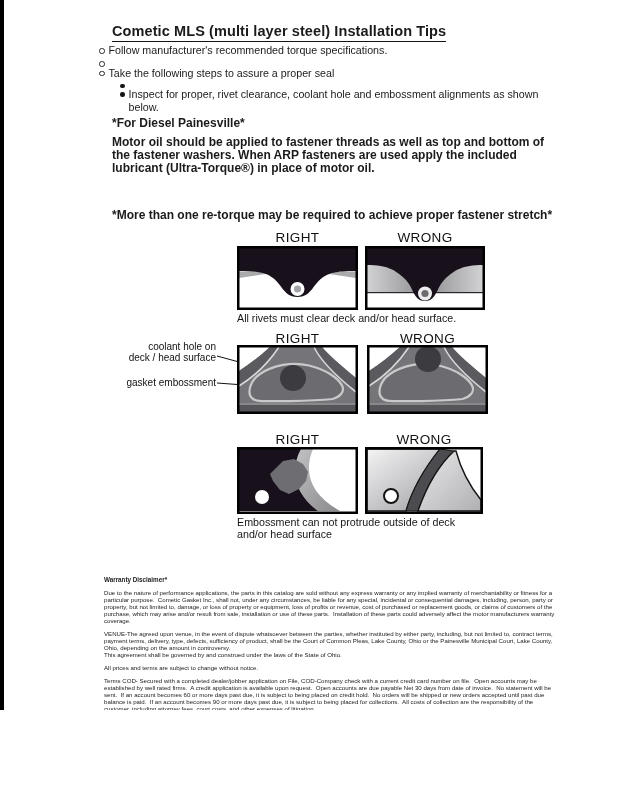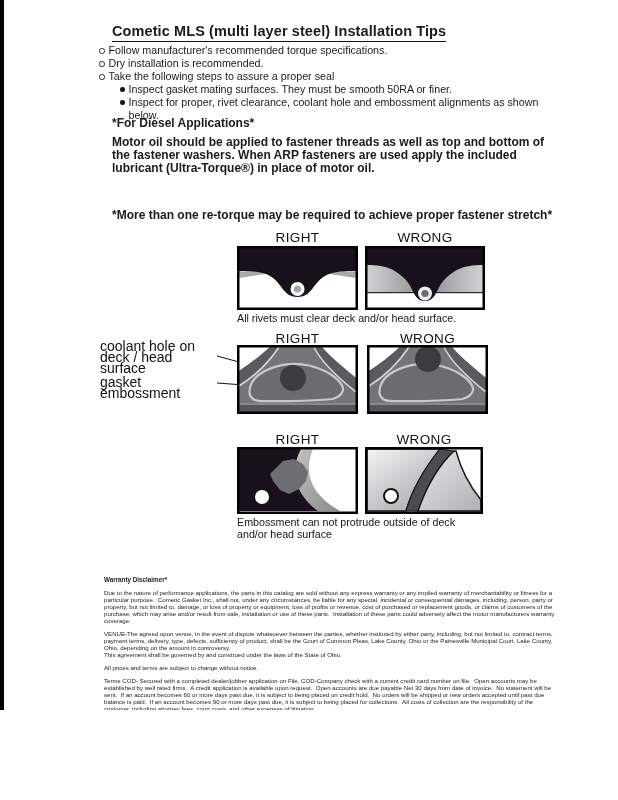--- a/index.html
+++ b/index.html
@@ -18,21 +18,21 @@
   .b-circ{flex:0 0 auto;width:3.5px;height:3.5px;border:1px solid #2a2a2a;border-radius:50%;margin:4px 4px 0 0;}
   .b-dot{flex:0 0 auto;width:4.5px;height:4.5px;background:#141414;border-radius:50%;margin:4px 4px 0 0;}
   .diesel-h{position:absolute;left:112px;top:116px;font-size:12px;font-weight:bold;}
   .para{position:absolute;left:112px;width:442px;font-size:12px;line-height:13px;font-weight:bold;}
   .p1{top:136px;}
   .p2{top:169px;}
   .note{top:209px;}
   .dg-head{position:absolute;font-size:13.5px;letter-spacing:.4px;text-align:center;color:#111;}
   .dg-box{position:absolute;line-height:0;}
   .dg-cap{position:absolute;font-size:10.7px;line-height:12px;color:#161616;}
-  .ann{position:absolute;font-size:14px;line-height:11px;text-align:left;white-space:pre-line;color:#111;}
+  .ann{position:absolute;font-size:10px;line-height:11px;text-align:right;white-space:pre-line;color:#111;}
   .leaders{position:absolute;left:110px;top:340px;pointer-events:none;}
   .legal{position:absolute;left:104px;top:576px;width:452px;font-size:6.1px;line-height:7px;color:#222;}
   .legal .lg-h{font-weight:bold;font-size:6.3px;margin:0 0 6px 0;}
   .legal p{margin:0 0 6px 0;white-space:pre-wrap;}
   .footer{position:absolute;left:385px;top:761px;font-size:15px;color:#2e2e2e;letter-spacing:.3px;margin-top:24px;}
 </style>
 </head>
 <body>
 
 <div id="page">
@@ -40,37 +40,35 @@
 
   <div class="title">Cometic MLS (multi layer steel) Installation Tips</div>
 
   <div class="tips">
     <div class="tip-row">
       <span class="b-circ"></span>
       <span>Follow manufacturer's recommended torque specifications.</span>
     </div>
     <div class="tip-row">
       <span class="b-circ"></span>
-      <span>Dry installation is recommended.</span>
     </div>
     <div class="tip-row">
       <span class="b-circ"></span>
       <span>Take the following steps to assure a proper seal</span>
     </div>
     <div class="tip-row sub">
       <span class="b-dot"></span>
-      <span>Inspect gasket mating surfaces.  They must be smooth 50RA or finer.</span>
     </div>
     <div class="tip-row sub">
       <span class="b-dot"></span>
       <span>Inspect for proper, rivet clearance, coolant hole and embossment alignments as shown below.</span>
     </div>
   </div>
 
-  <div class="diesel-h">*For Diesel Applications*</div>
+  <div class="diesel-h">*For Diesel Painesville*</div>
   <div class="para p1">Motor oil should be applied to fastener threads as well as top and bottom of the fastener washers. When ARP fasteners are used apply the included lubricant (Ultra-Torque®) in place of motor oil.</div>
   <div class="para note">*More than one re-torque may be required to achieve proper fastener stretch*</div>
 
   <div class="dg-head" style="left:237px;top:230px;width:121px;">RIGHT</div>
   <div class="dg-head" style="left:365px;top:230px;width:120px;">WRONG</div>
   <div class="dg-box" style="left:237px;top:246px;">
     <svg width="121" height="64" viewBox="0 0 121 64">
       <rect width="121" height="64" fill="#ffffff"></rect>
       <rect x="2" y="25.5" width="117" height="1" fill="#9a9a9a"></rect>
       <path d="M2,26 L42,26 L2,32 Z" fill="#aaaaad"></path>

